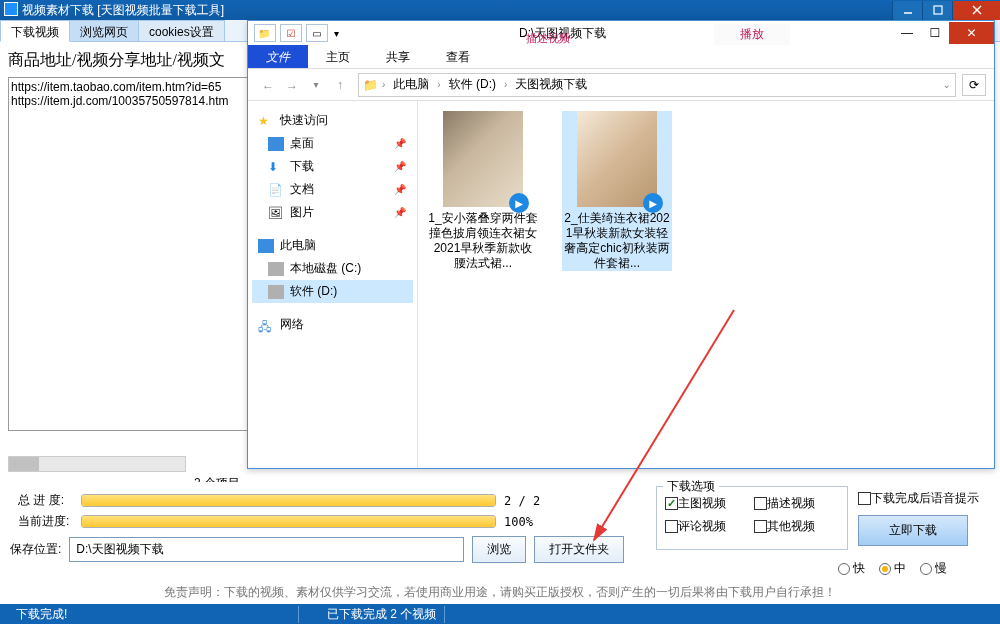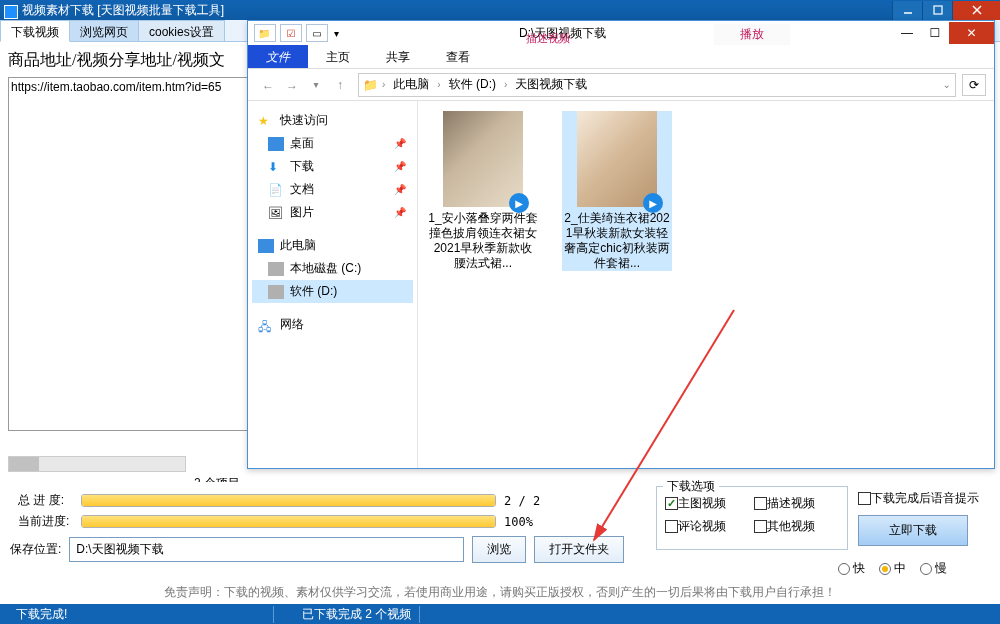--- a/index.html
+++ b/index.html
@@ -1,20 +1,20 @@
 <!DOCTYPE html>
 <html><head>
 <meta charset="utf-8">
 <style>
 * { margin: 0; padding: 0; box-sizing: border-box; font-family: "Microsoft YaHei", SimSun, sans-serif; font-size: 12px; }
 body { background: #fff; width: 1000px; height: 624px; overflow: hidden; position: relative; }
 
 
 .main-titlebar { background: linear-gradient(#1164b3, #0e5aa3); height: 20px; display: flex; align-items: center; justify-content: space-between; color: #fff; padding-left: 4px; }
-.main-titlebar .title { display: flex; align-items: flex-end; gap: 4px; }
+.main-titlebar .title { display: flex; align-items: flex-start; gap: 4px; }
 .main-titlebar .icon { width: 14px; height: 14px; background: #1e90ff; border: 1px solid #fff; }
 .main-titlebar .controls { display: flex; }
 .main-titlebar .ctl { width: 30px; height: 19px; display: flex; align-items: center; justify-content: center; background: #1a6fb8; border-left: 1px solid #0d4e8c; }
 .main-titlebar .ctl.close { background: #c8371b; width: 48px; }
 .main-titlebar .ctl svg { width: 10px; height: 10px; }
 
 
 .tabs { display: flex; background: #eaf3fc; border-bottom: 1px solid #a8c8e8; height: 22px; }
 .tab { padding: 3px 10px; border: 1px solid #a8c8e8; border-bottom: none; background: #dce9f7; margin-right: -1px; cursor: pointer; }
 .tab.active { background: #fff; border-bottom: 1px solid #fff; margin-bottom: -1px; }
@@ -63,21 +63,21 @@
 .radio { display: flex; align-items: center; gap: 3px; }
 .rb { width: 12px; height: 12px; border: 1px solid #666; border-radius: 50%; display: flex; align-items: center; justify-content: center; }
 .rb.sel::after { content: ""; width: 6px; height: 6px; background: #f4b400; border-radius: 50%; }
 
 
 .disclaimer { color: #777; font-size: 12px; text-align: center; margin-top: 8px; padding: 0 40px; }
 
 
 .statusbar { position: absolute; bottom: 0; left: 0; right: 0; height: 20px; background: #1164b3; color: #fff; display: flex; align-items: center; }
 .statusbar .cell { padding: 0 8px; border-right: 1px solid #5a9bd5; }
-.statusbar .cell:first-child { width: 274px; padding-left: 16px; }
+.statusbar .cell:first-child { width: 299px; padding-left: 16px; }
 
 
 .explorer { position: absolute; top: 20px; left: 247px; width: 748px; height: 449px; border: 1px solid #4a90d9; background: #fff; box-shadow: 0 2px 6px rgba(0,0,0,.2); display: flex; flex-direction: column; }
 .exp-top { display: flex; align-items: center; height: 24px; padding-left: 6px; }
 .exp-top .icn { width: 22px; height: 18px; border: 1px solid #b0c4de; margin-right: 4px; display: flex; align-items: center; justify-content: center; font-size: 10px; }
 .exp-top .path-label { margin-left: 180px; }
 .exp-top .winctl { margin-left: auto; display: flex; }
 .exp-top .wc { width: 28px; height: 22px; display: flex; align-items: center; justify-content: center; }
 .exp-top .wc.close { background: #c8371b; color: #fff; width: 45px; }
 
@@ -149,20 +149,21 @@
 <div class="tabs">
   <div class="tab active">下载视频</div>
   <div class="tab highlight">浏览网页</div>
   <div class="tab">cookies设置</div>
 </div>
 
 <div class="content">
   <div class="group-label">商品地址/视频分享地址/视频文</div>
   <div class="url-box">
     <div>https://item.taobao.com/item.htm?id=65</div>
+    <div>https://item.jd.com/10035750597814.htm</div>
   </div>
   <div class="hscroll">
     <div class="track">
         <div class="thumb"></div>
       </div>
     <span class="items-count">2 个项目</span>
   </div>
 </div>
 
 <div class="progress-section" style="position:absolute; top:482px; left:0; width:650px;">

